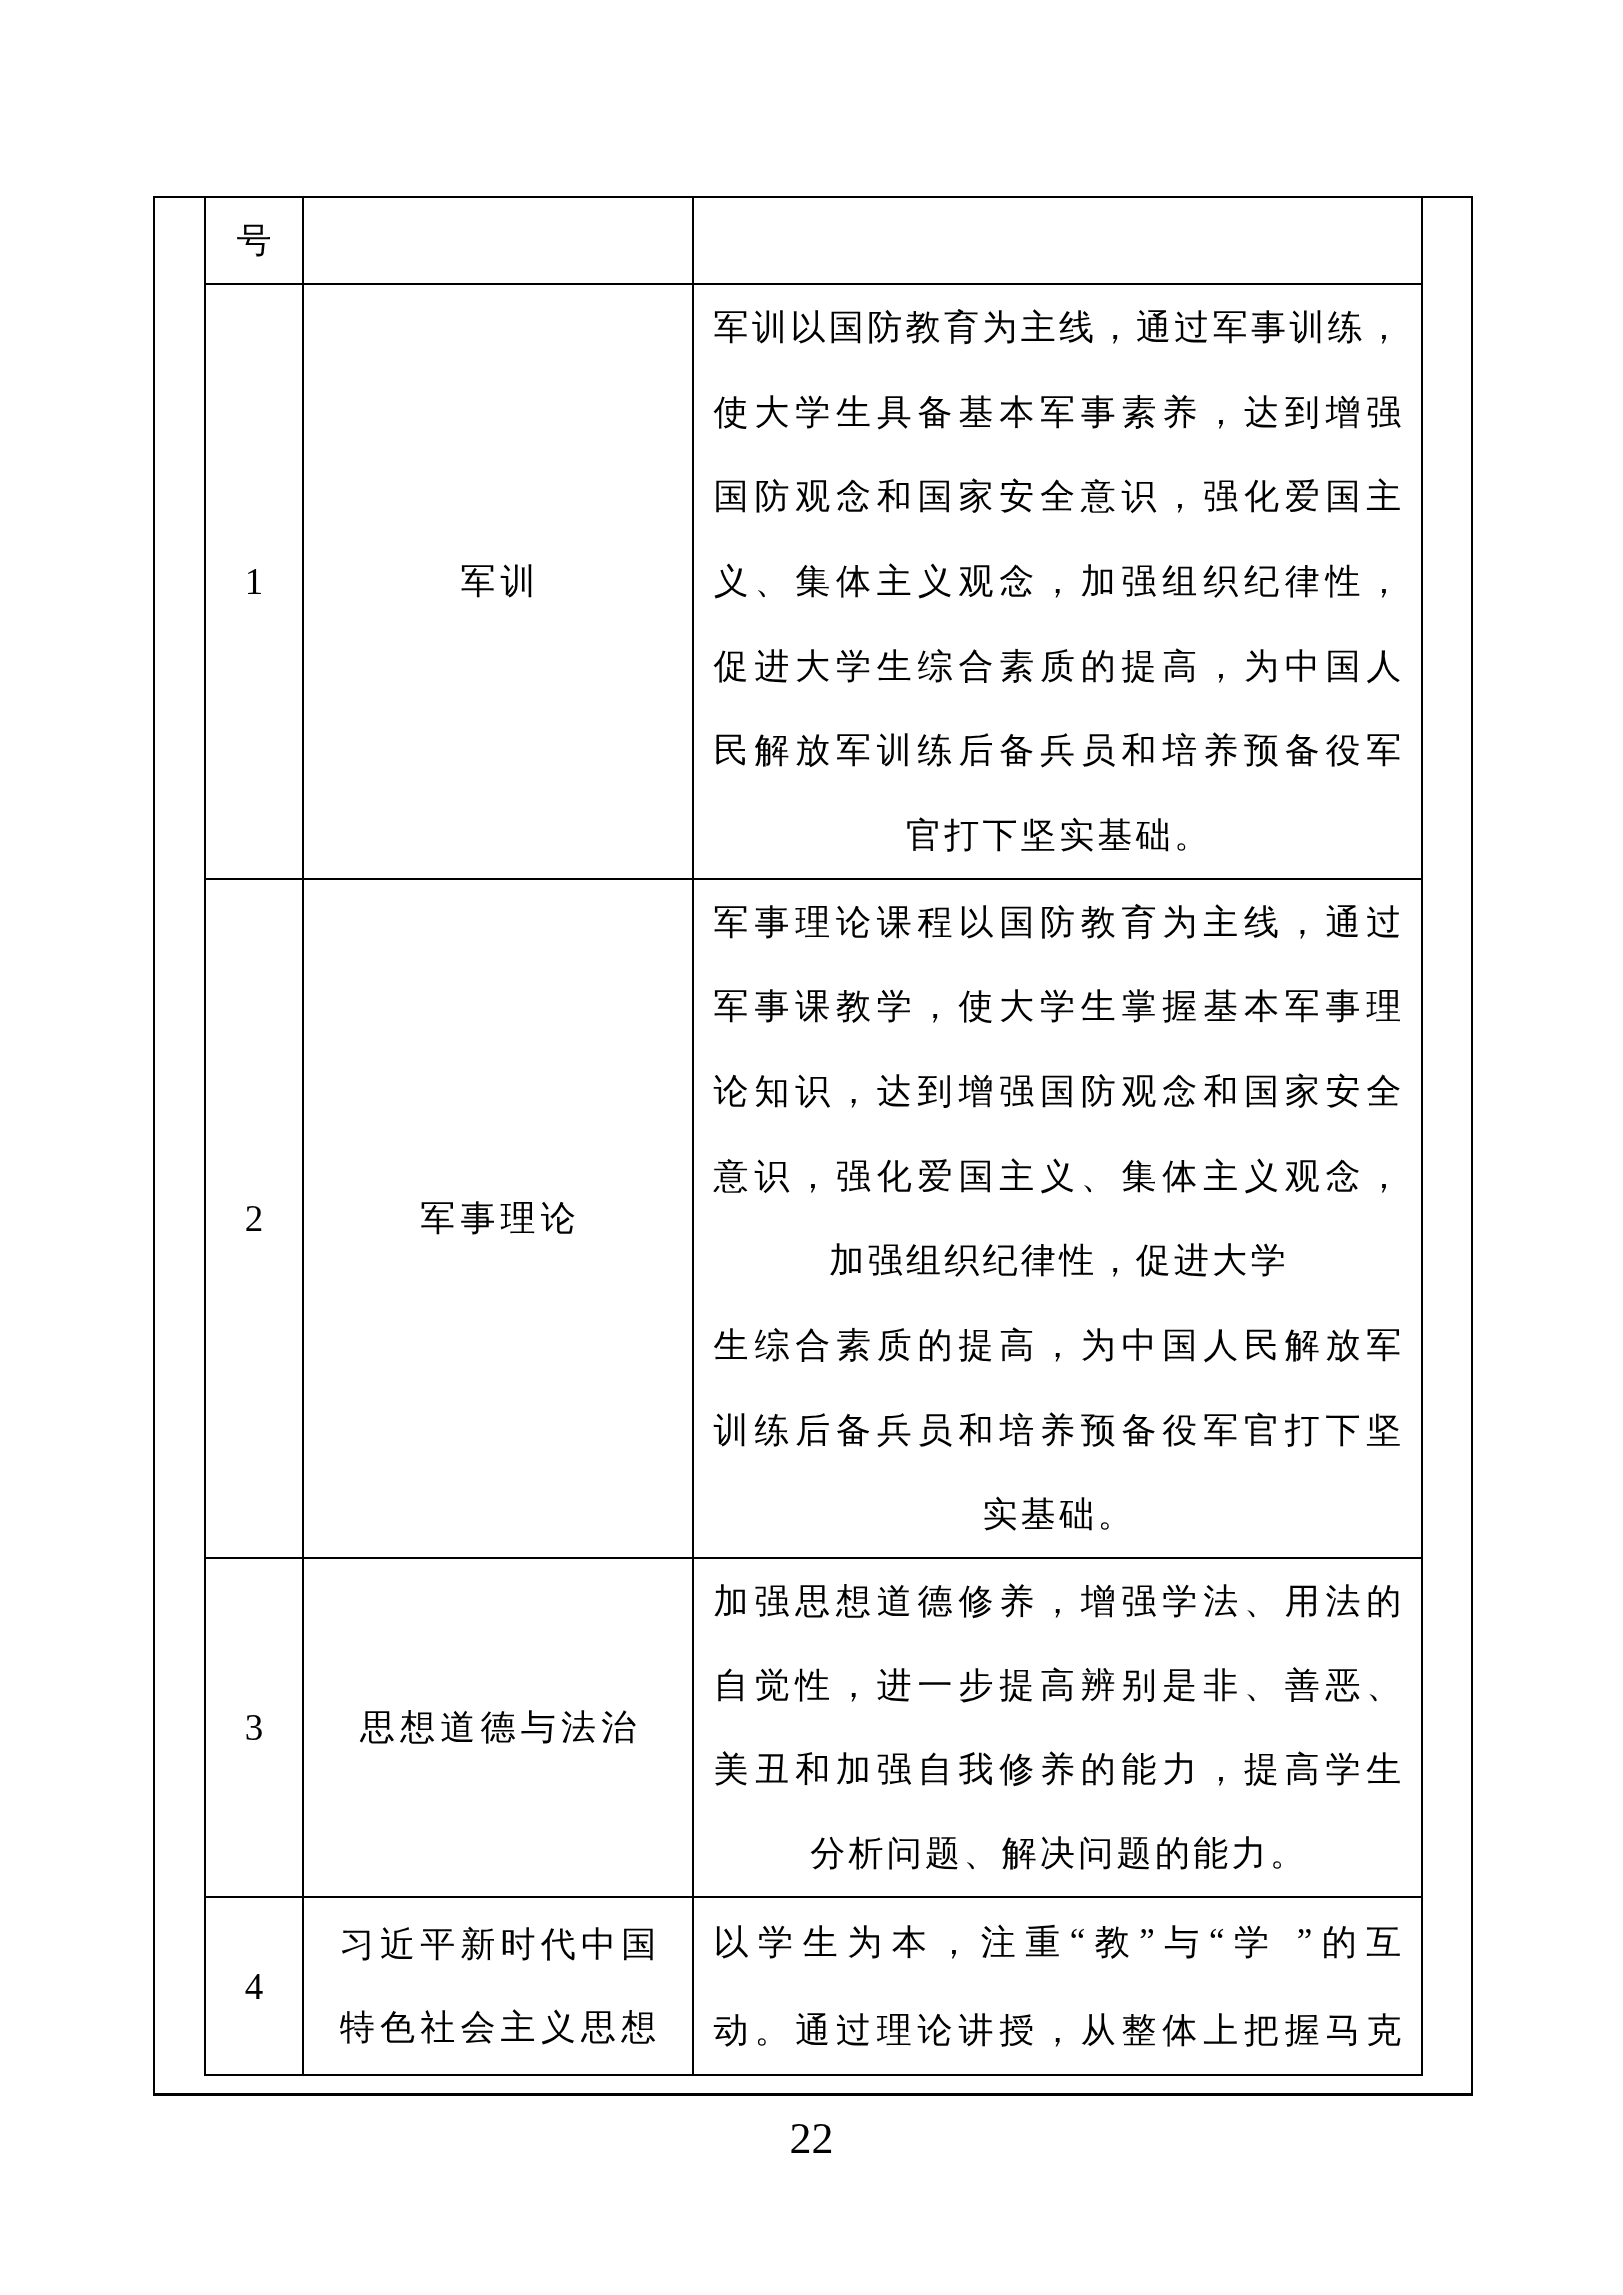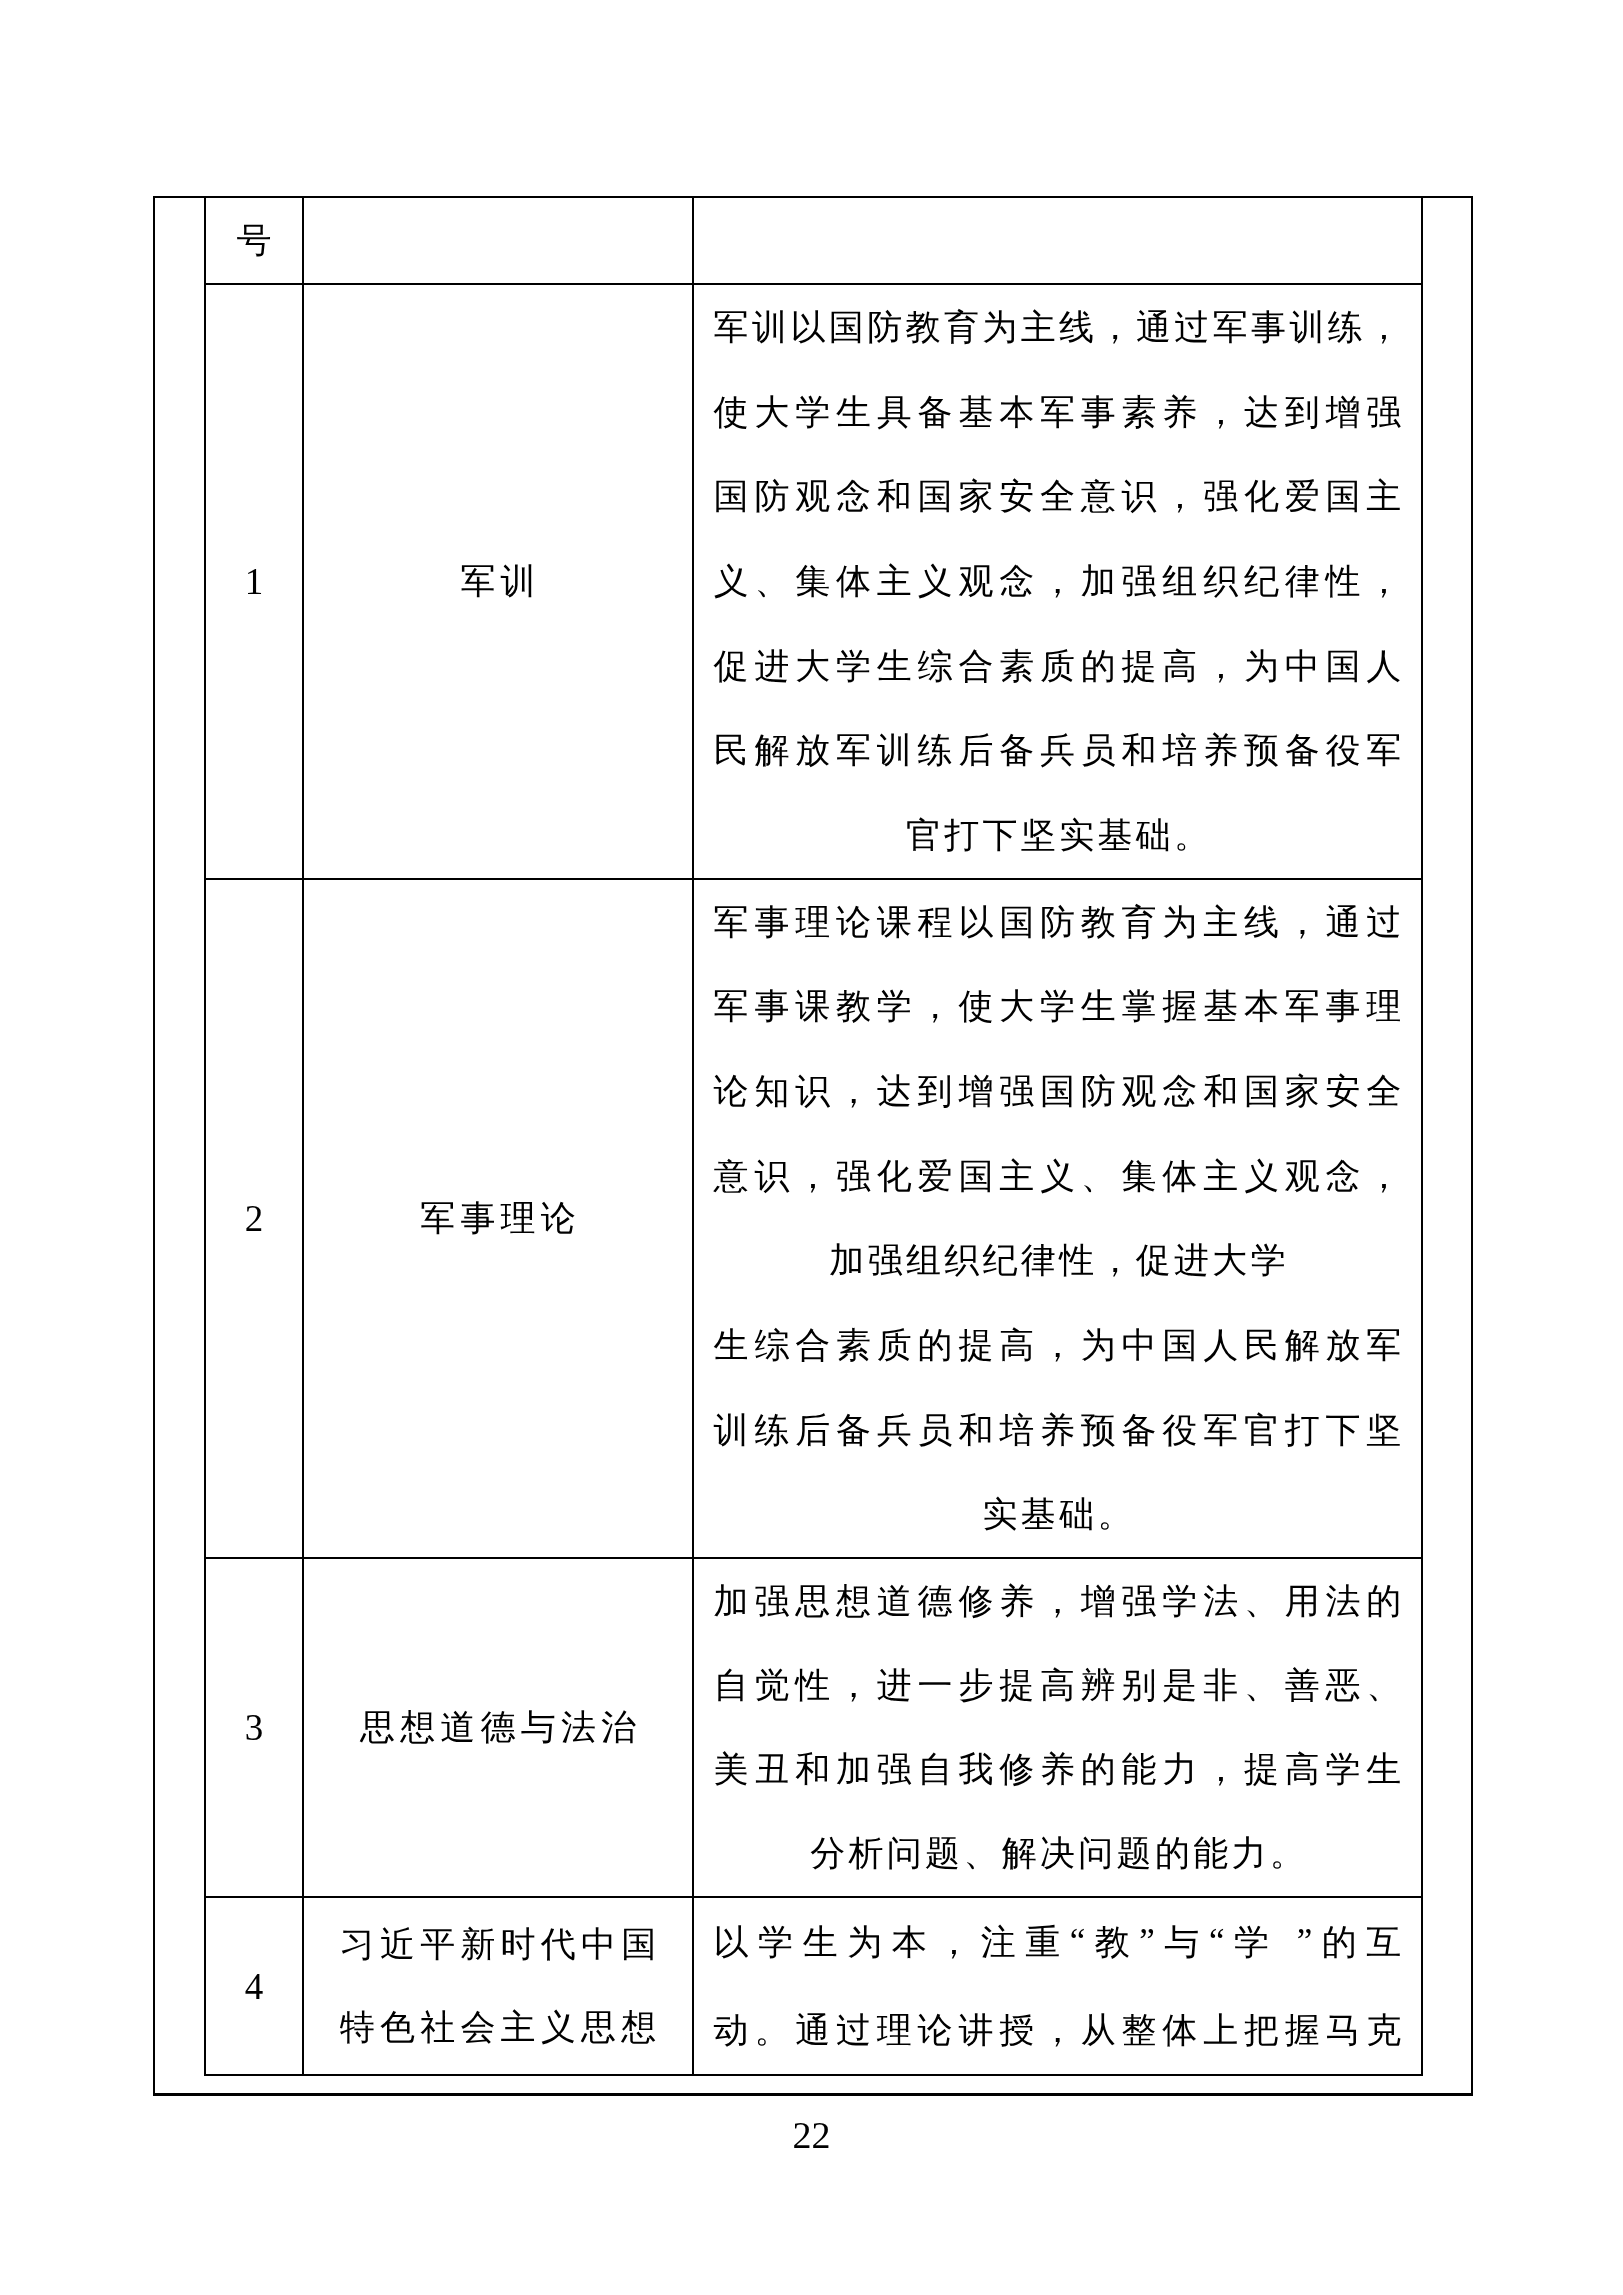--- a/index.html
+++ b/index.html
@@ -92,21 +92,21 @@
   }
   .desc-line span { white-space: pre; }
   .desc-line.justify { justify-content: space-between; }
   .desc-line.center { justify-content: center; gap: 3.3px; }
   .page-number {
     position: absolute;
     left: 0;
     top: 2113px;
     width: 100%;
     text-align: center;
-    font-size: 38px;
+    font-size: 44px;
   }
 </style>
 </head>
 <body>
 
 <div class="page">
   <div class="outer-frame"></div>
   <div class="course-table">
     <div class="row header-row">
       <div class="cell cell-no">号</div>

